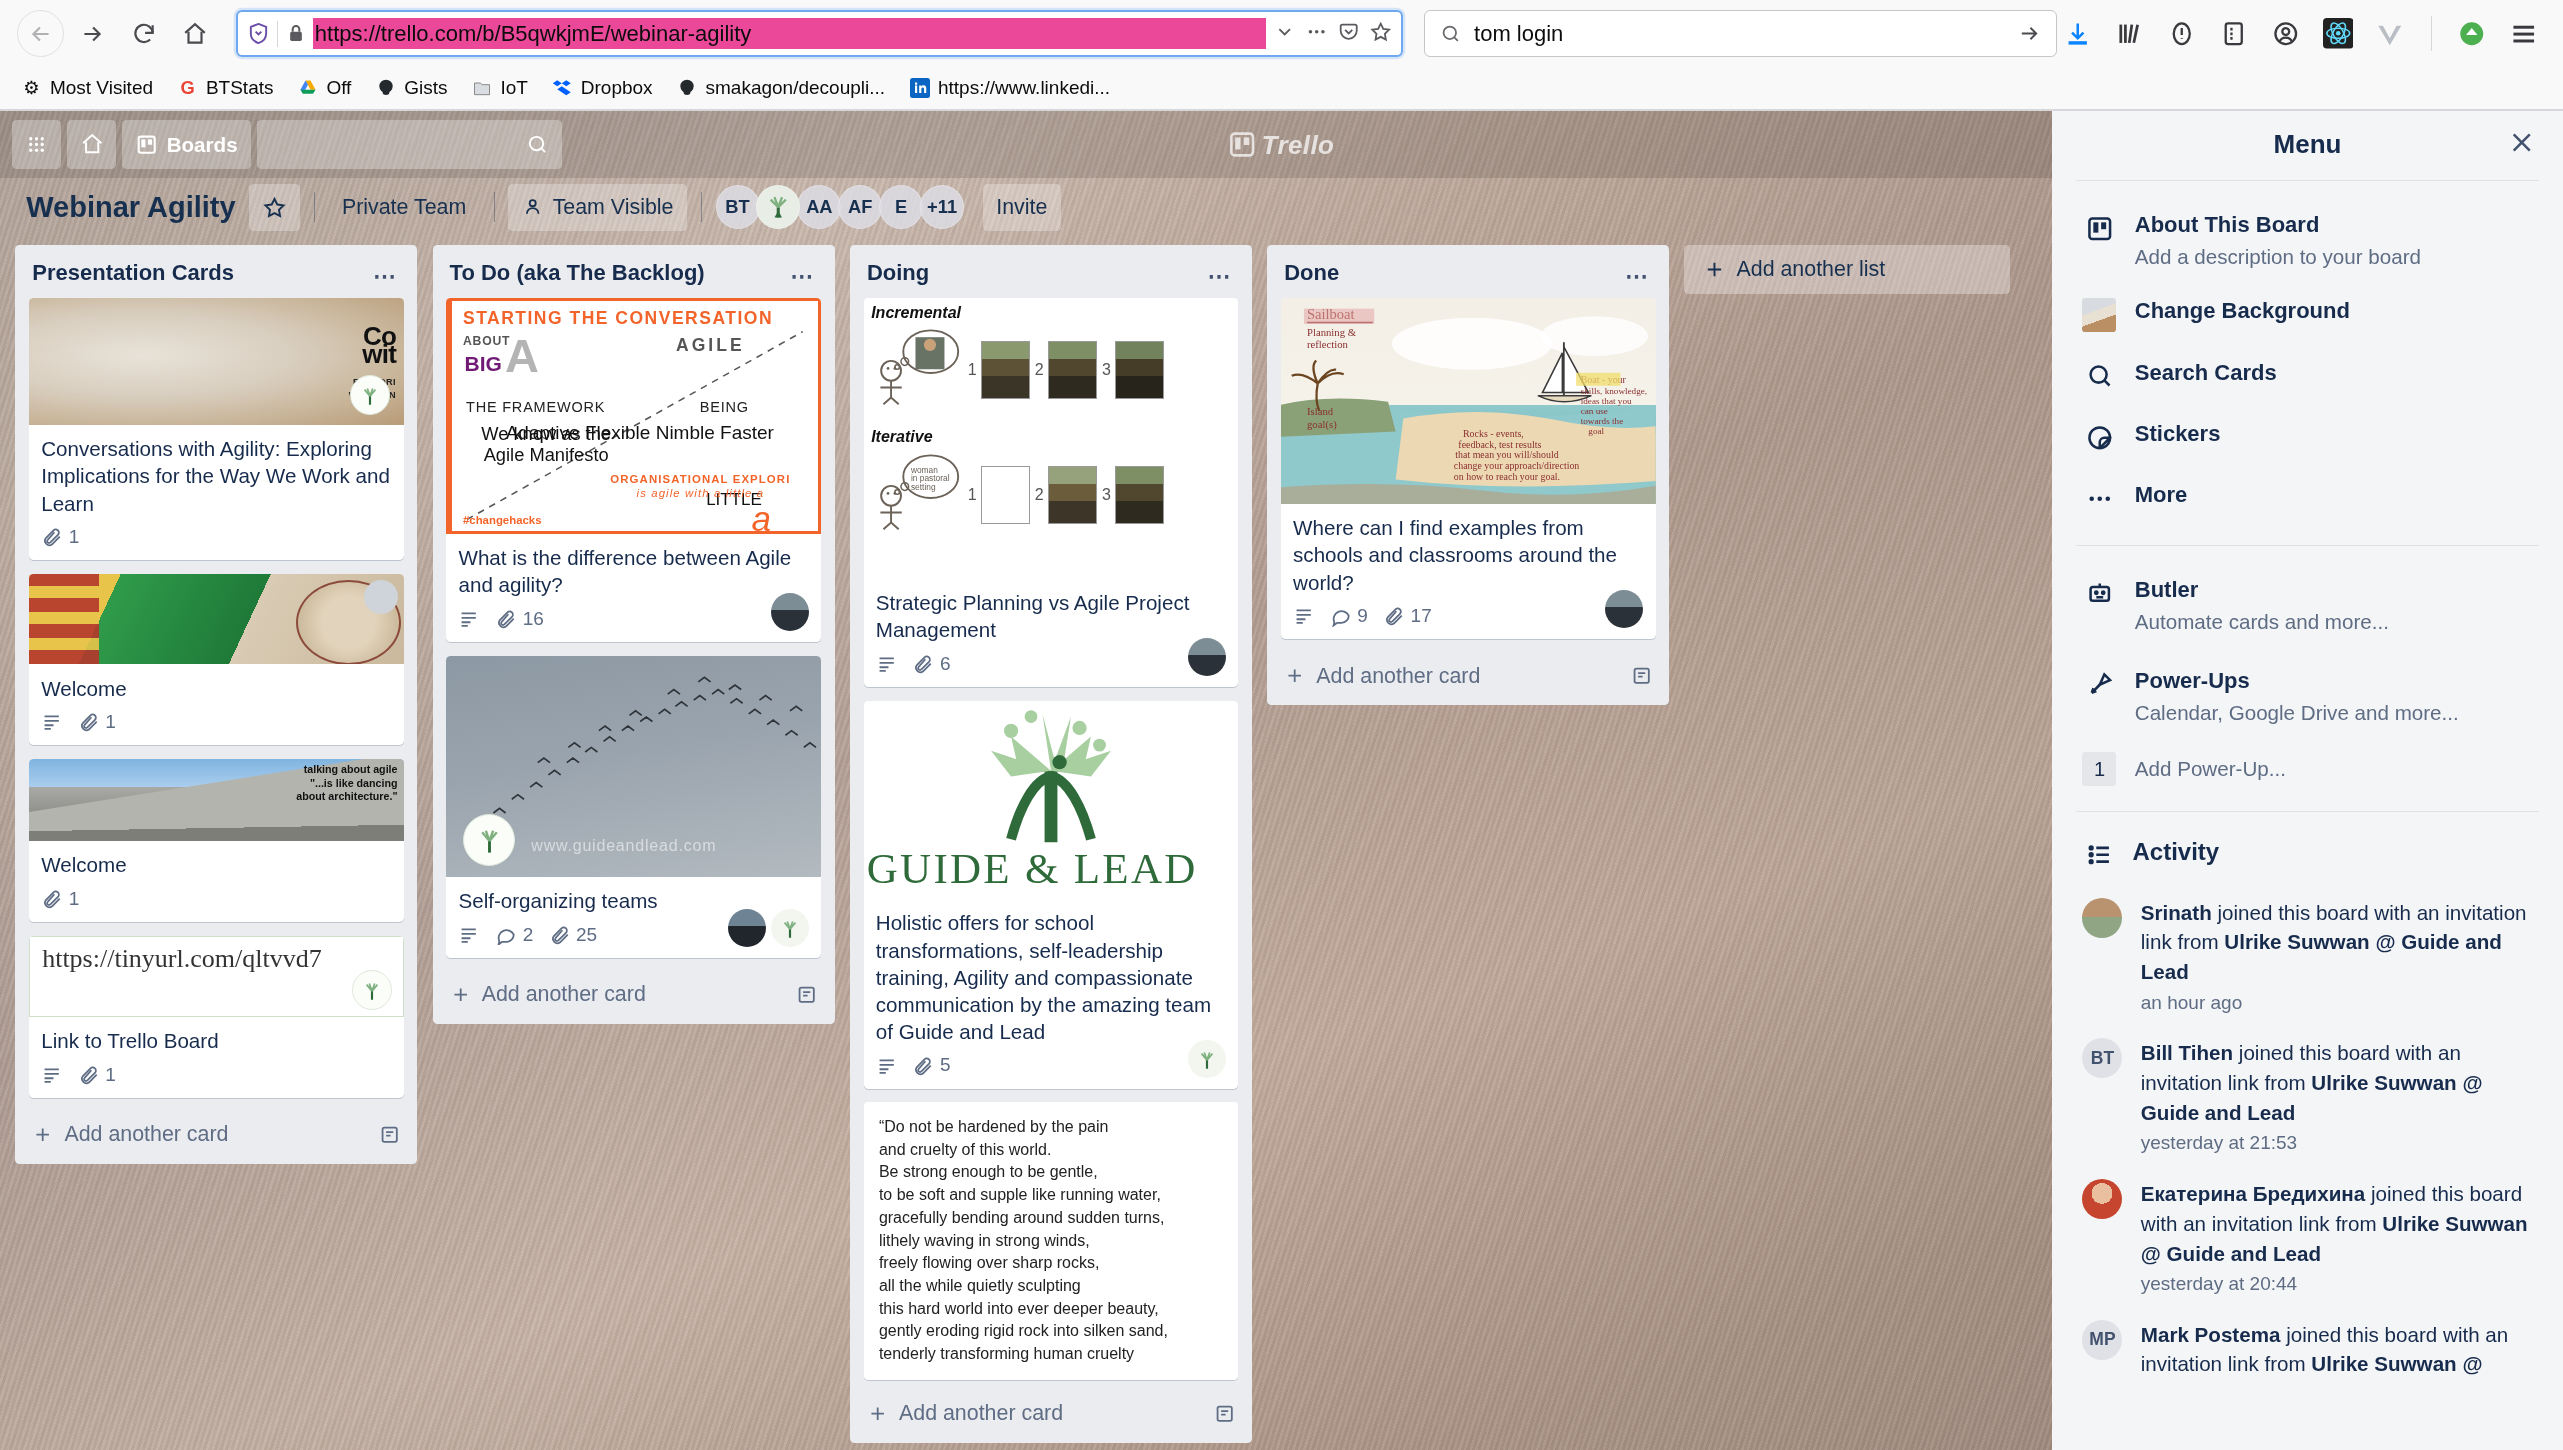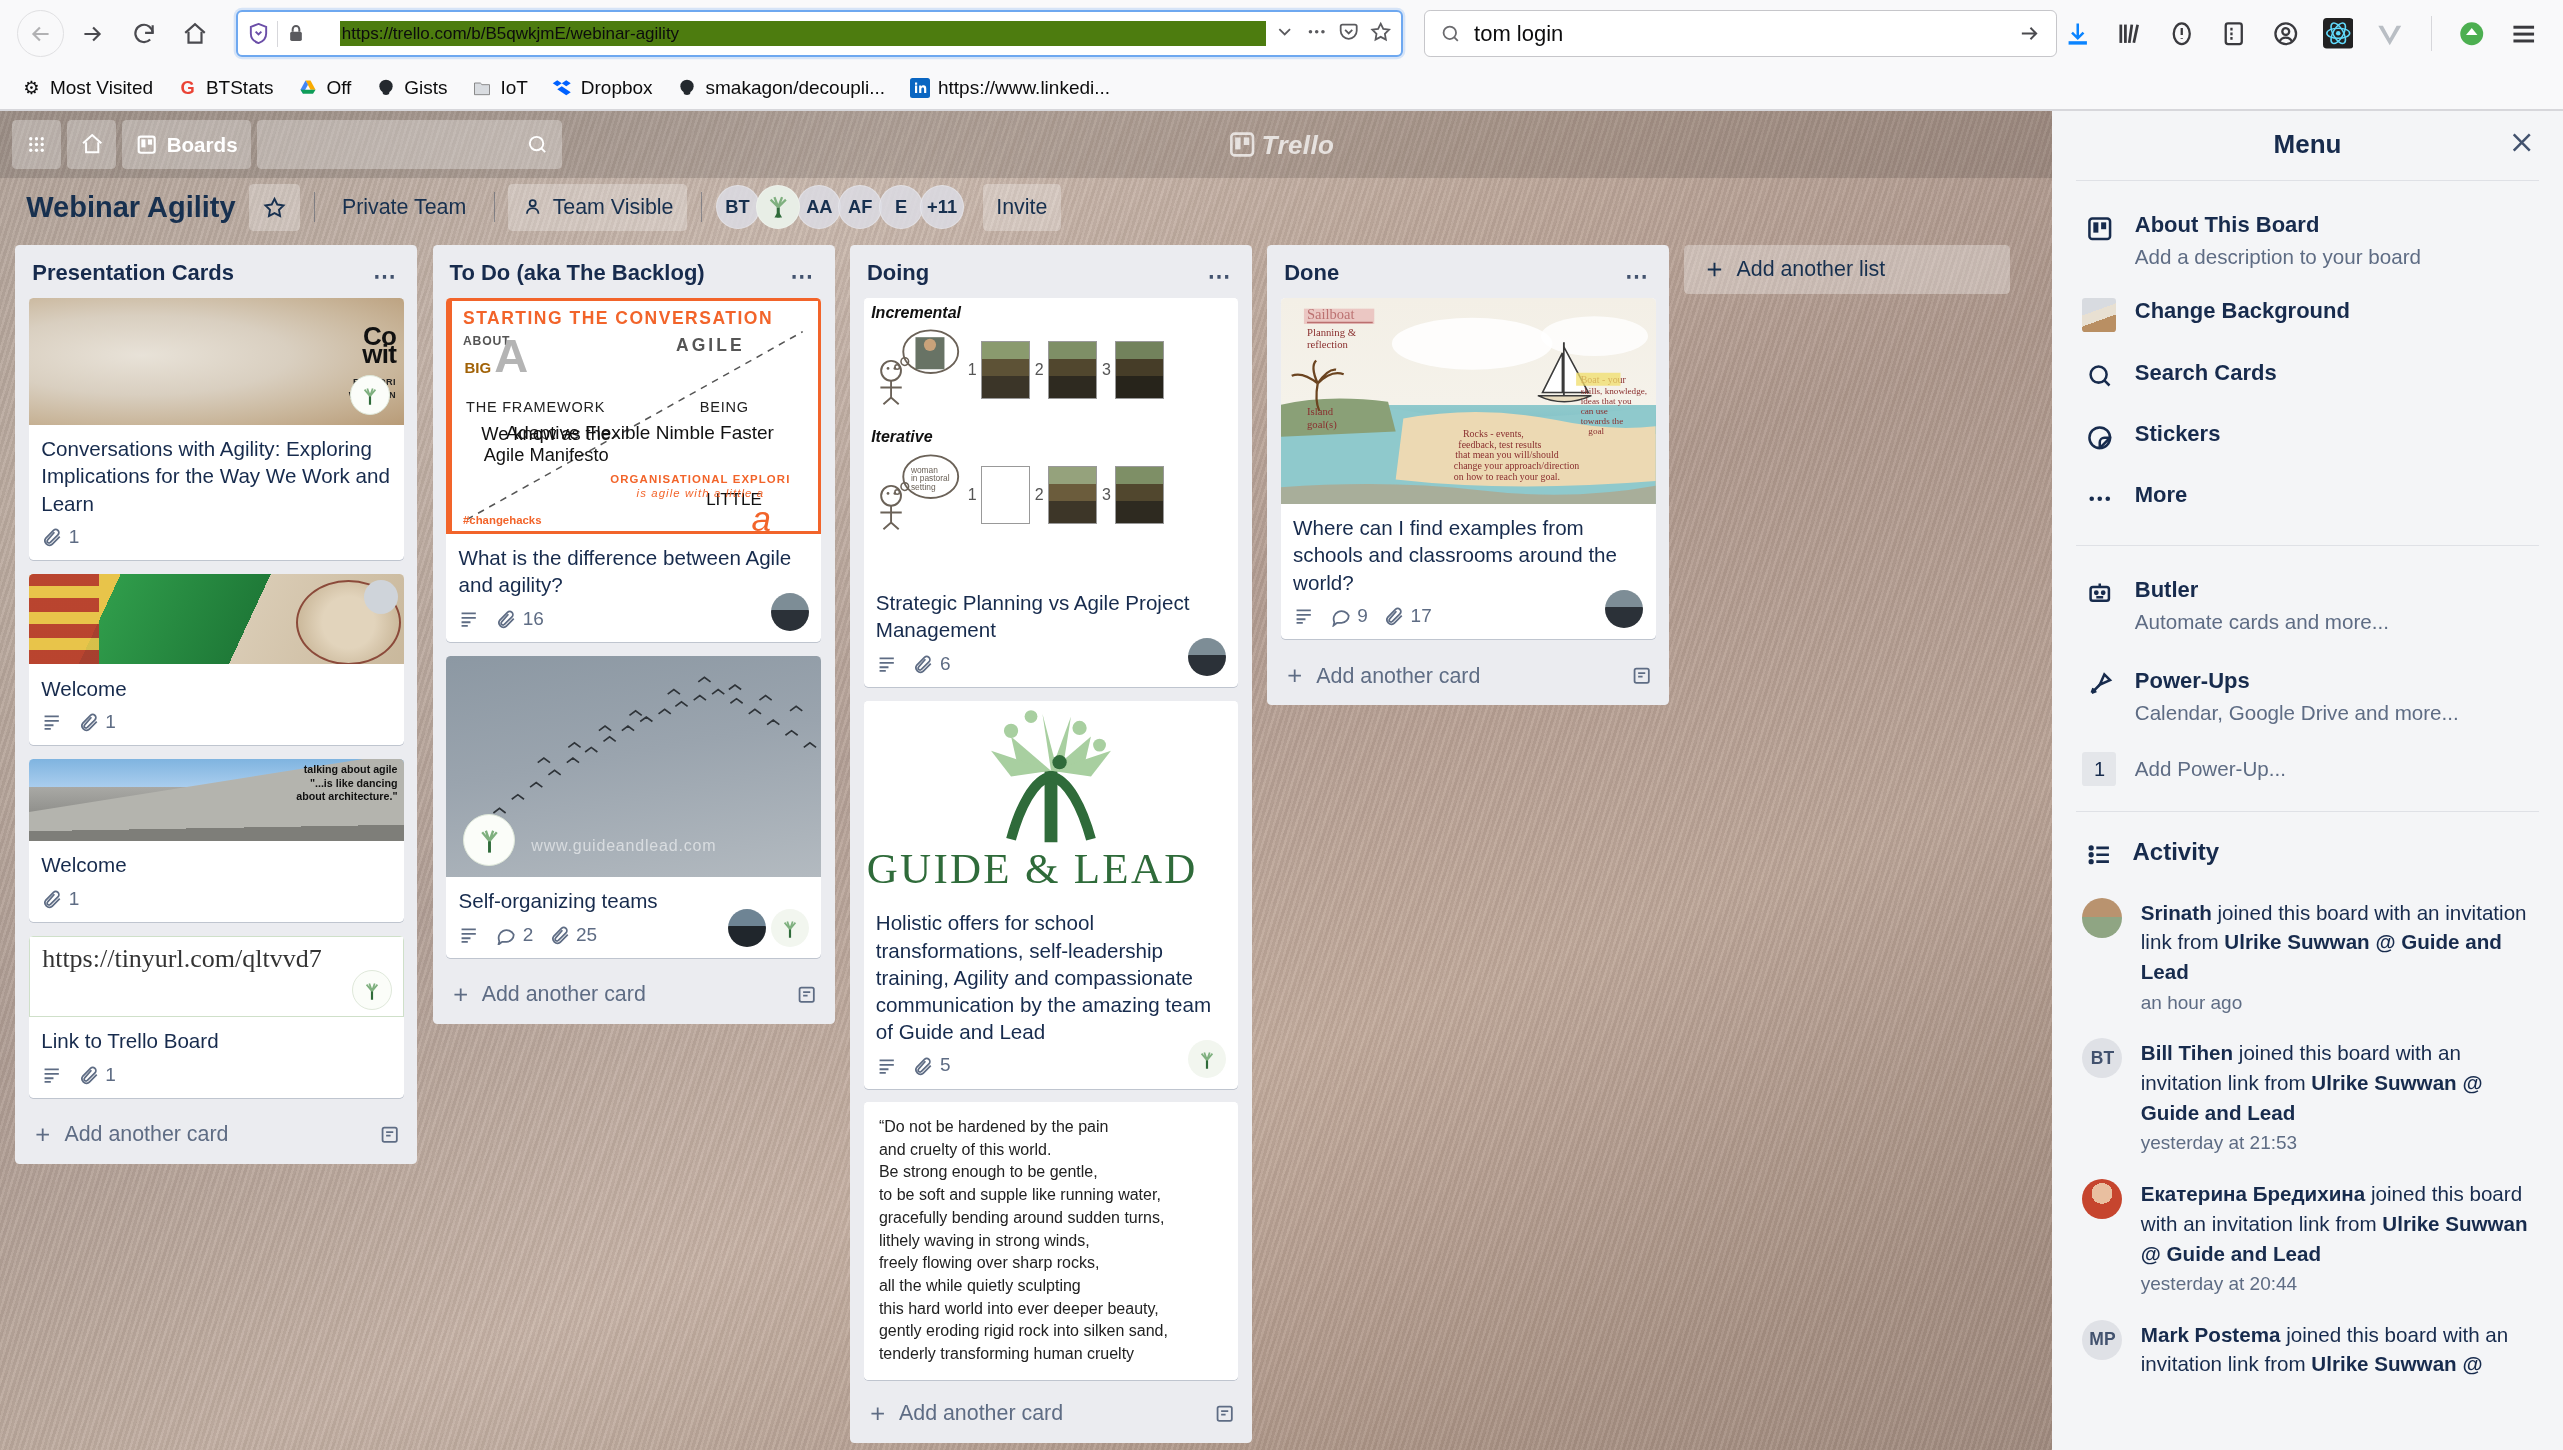--- a/index.html
+++ b/index.html
@@ -26,22 +26,22 @@
     background: #fff; border: 2.3px solid #6ea8f0; border-radius: 6.1px;
     display: flex; align-items: center; padding: 0 9.2px; gap: 7.6px;
     box-shadow: 0 0 0 2.3px rgba(110,168,240,0.25);
   }
   .shield-icon { color: #6b4ea8; display:flex; }
   .shield-icon svg { width: 23px; height: 23px; }
   .url-sep { width: 0.8px; height: 26px; background: #d7d7db; }
   .lock-icon { color: #5a5a5e; display:flex; }
   .lock-icon svg { width: 20px; height: 23px; }
   .url-text {
-    flex: 1; font-size: 17px; color: #0c0c0d;
-    background: #4d7c0f; padding: 2.3px 1.5px; white-space: nowrap; overflow: hidden; margin-left: 27px;
+    flex: 1; font-size: 22px; color: #0c0c0d;
+    background: #ec4899; padding: 2.3px 1.5px; white-space: nowrap; overflow: hidden;
   }
   .url-icons { display: flex; align-items: center; gap: 10.7px; color: #5a5a5e; }
   .url-icons svg { width: 21.4px; height: 21.4px; }
 
   .searchbar {
     flex: none; width: 633px; height: 47px; margin-left: 17px;
     background: #fff; border: 0.8px solid #c6c6ca; border-radius: 6.1px;
     display: flex; align-items: center; padding: 0 15.3px; gap: 12.2px;
   }
   .searchbar .sicon { color: #6a6a6e; display: flex; }
@@ -200,21 +200,21 @@
 
   .gl-badge { width: 40px; height: 40px; border-radius: 50%; background: #fbfdf9; border: 1.5px solid #dfe8da;
      display: flex; align-items: center; justify-content: center; }
   .gl-badge .tree { width: 26px; height: 26px; }
 
   .cover-agile { height: 236px; background: #fff; border: 3.8px solid #f2642a; border-left-width: 6.9px; position: relative; overflow: hidden; padding: 7.6px 10.7px;}
   .ca-top { font-size: 17.5px; font-weight: bold; color: #f2642a; letter-spacing: 1.5px; }
   .ca-top .ab { color: #555; font-size: 12.2px; letter-spacing: 0.8px; }
   .ca-agile { position:absolute; right: 73px; top: 34px; font-size: 17.5px; font-weight: bold; color: #555; letter-spacing: 3.1px;}
   .ca-big { position: absolute; left: 12.2px; top: 35px; display: flex; align-items: flex-end; gap: 3.1px;}
-  .ca-big .b1 { font-size: 15px; font-weight: bold; color: #a16207; }
+  .ca-big .b1 { font-size: 21px; font-weight: bold; color: #701a75; }
   .ca-big .b2 { font-size: 47px; font-weight: bold; color: #b4b4b4; line-height: .85; }
   .ca-fw { position:absolute; left: 13.7px; top: 98px; font-size: 14.5px; color: #222; letter-spacing: 0.8px; font-family: "Liberation Sans", sans-serif;}
   .ca-know { position:absolute; left: 21.4px; top: 122px; font-size: 18.3px; color: #111; text-align:center; line-height: 1.15; width: 145px;}
   .ca-being { position:absolute; right: 69px; top: 98px; font-size: 14.5px; color: #222; letter-spacing:0.8px;}
   .ca-right { position:absolute; right: 44px; top: 121px; font-size: 19px; color: #111; text-align:center; line-height:1.2;}
   .ca-little { position:absolute; right: 56px; top: 189px; font-size: 17px; color: #111; }
   .ca-littlea { position:absolute; right: 47px; top: 204px; font-size: 35px; color: #f2642a; font-style: italic; line-height:.8;}
   .ca-org { position:absolute; right: 27.5px; bottom: 30.5px; text-align:center; font-size: 11.4px; font-weight: bold; color:#f2642a; letter-spacing:1.1px; line-height:1.25;}
   .ca-tag { position:absolute; left: 10.7px; bottom: 4.6px; font-size: 11.4px; font-weight: bold; color:#f2642a;}
   .ca-diag { position:absolute; left:0; top:0; width:100%; height:100%; }

